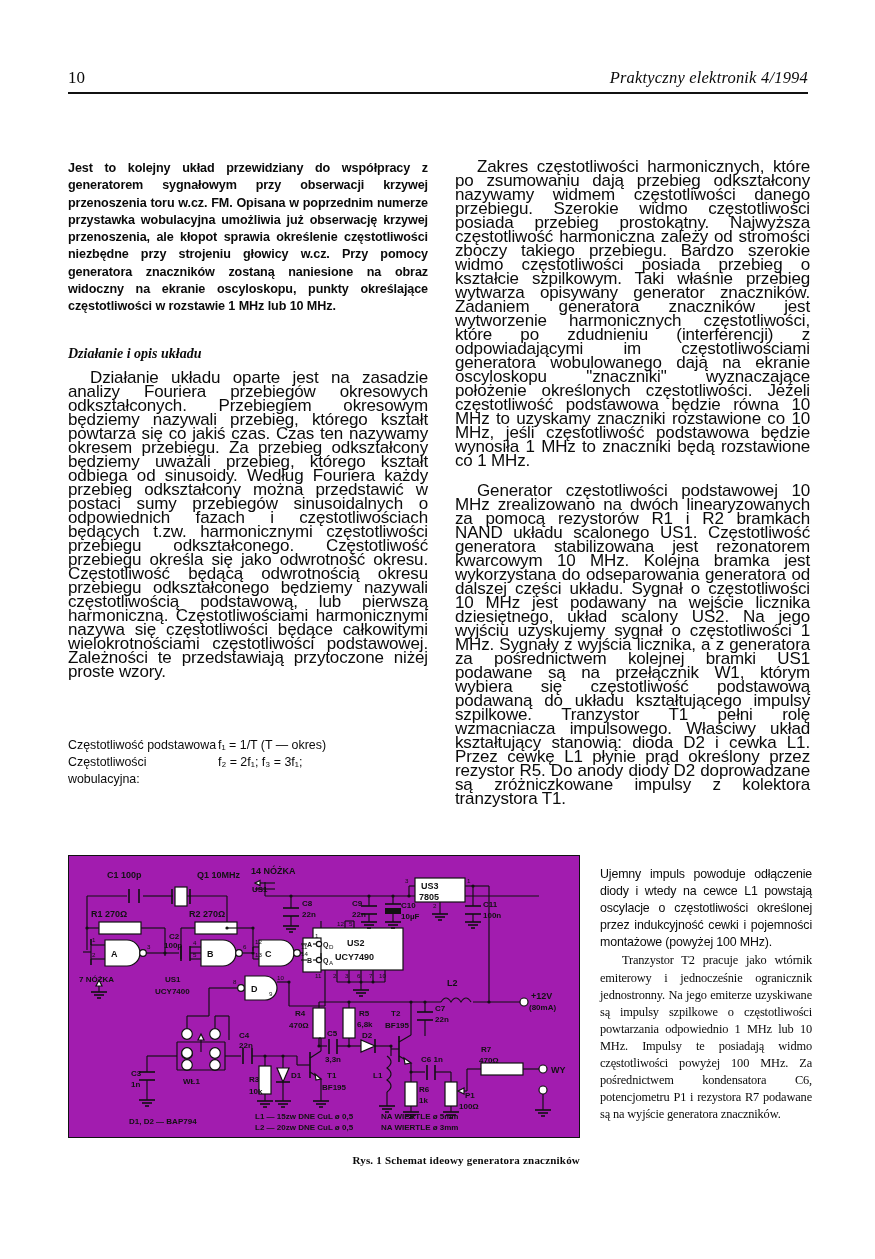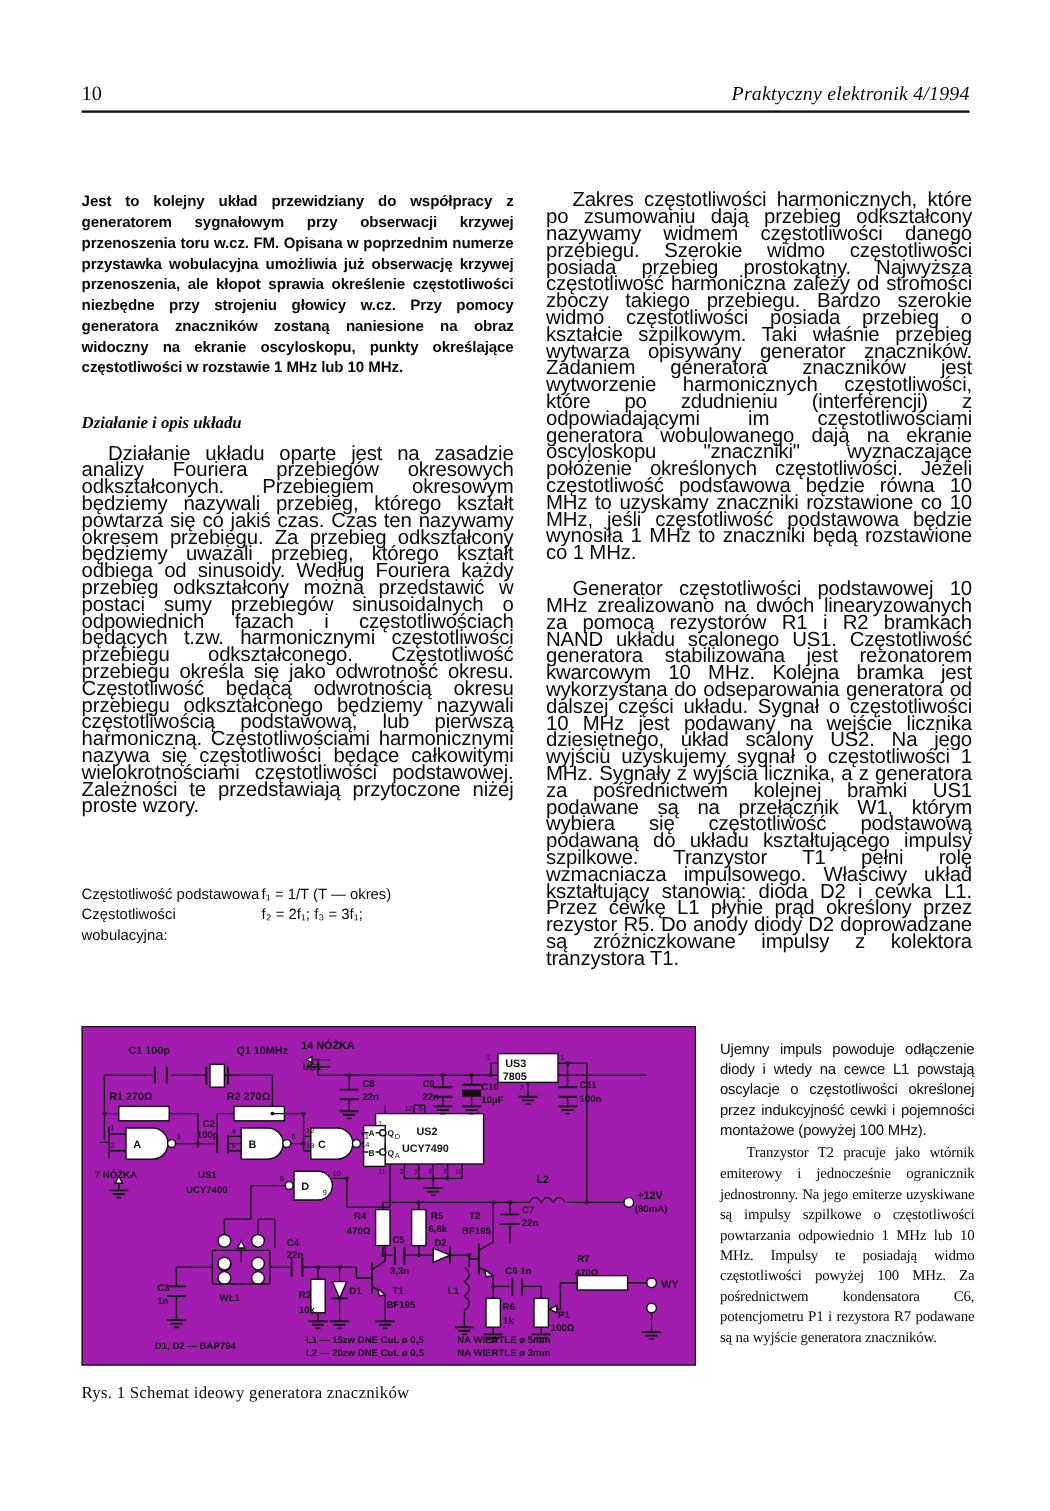--- a/index.html
+++ b/index.html
@@ -70,22 +70,22 @@
 
   
   .fig-wrap { position:absolute; left:68px; top:855px; width:512px; }
   .fig-box {
     border:1.6px solid #111; background:#a21caf;
     width:512px; height:283px; position:relative;
     box-sizing:border-box;
   }
   .fig-caption {
     font-family:"Liberation Serif", serif;
-    font-weight:400; font-size:14px;
-    text-align:left; margin-top:16px; letter-spacing:.2px;
+    font-weight:700; font-size:11px;
+    text-align:right; margin-top:16px; letter-spacing:.2px;
   }
   svg.schem { display:block; position:absolute; left:0; top:0; }
 
   
   .col-narrow {
     position:absolute; left:600px; top:855px; width:212px;margin-top:11px;
   }
   .col-narrow p {
     margin:0; font-size:12.4px; line-height:17.1px;
     text-align:justify; text-indent:22px; letter-spacing:-.15px;

